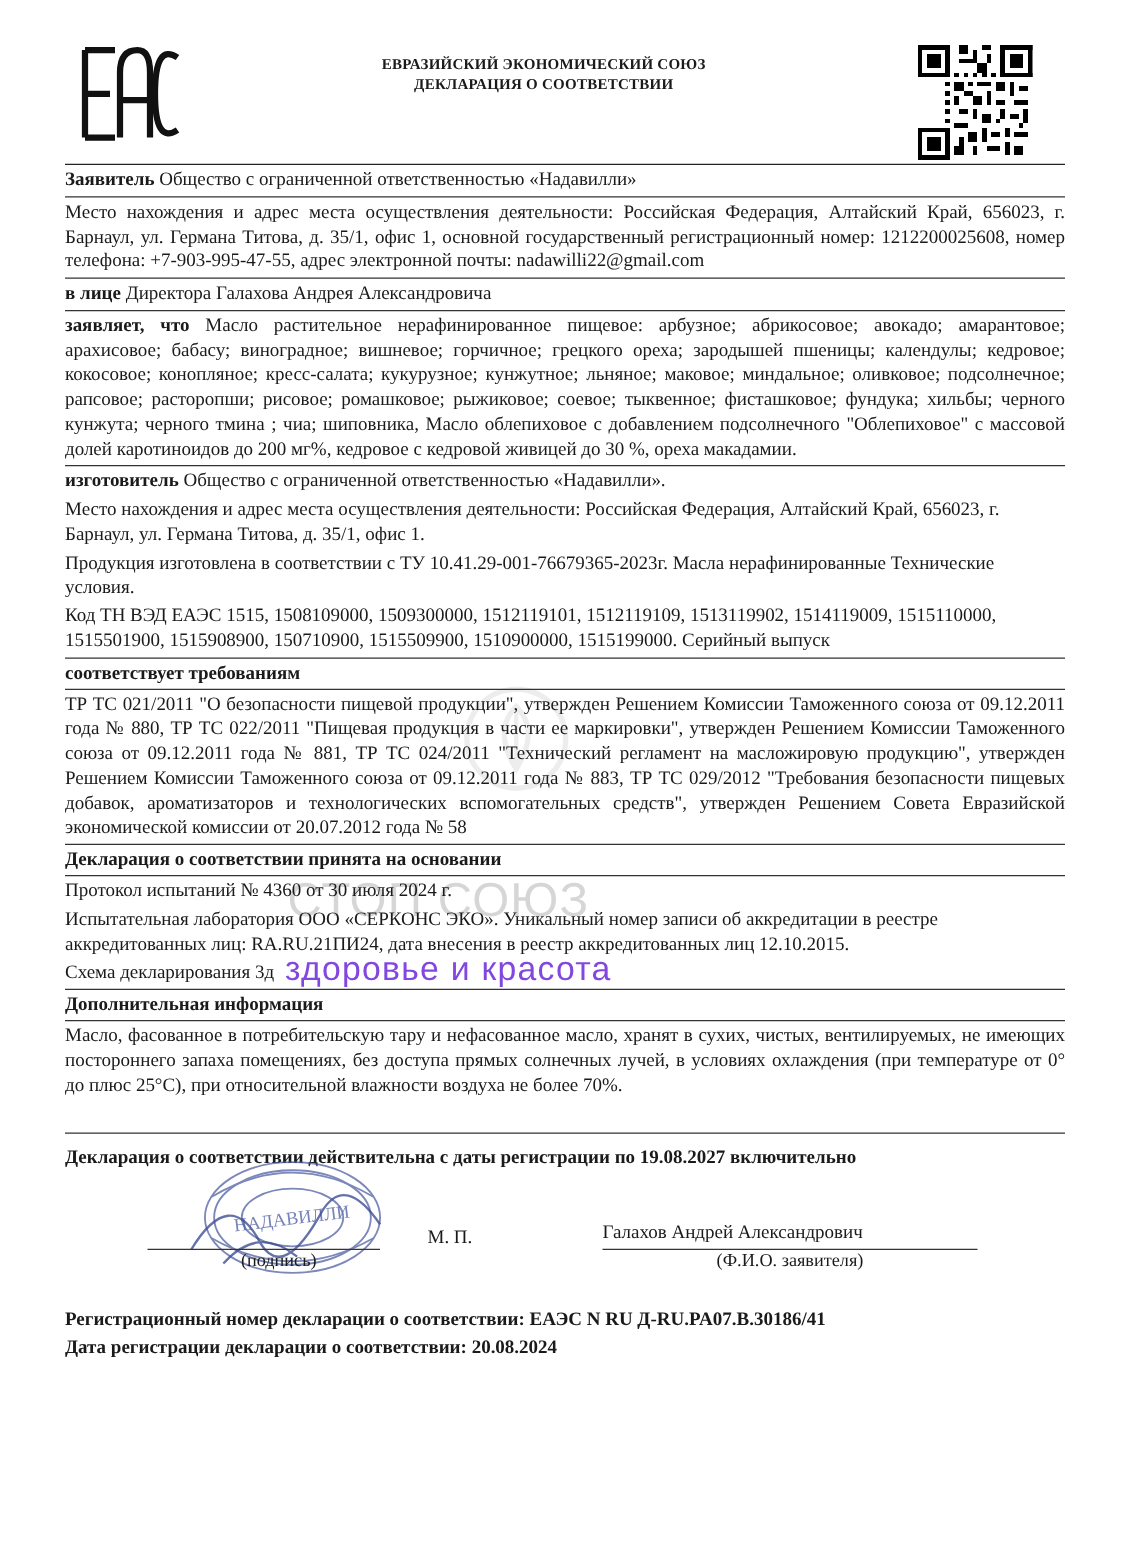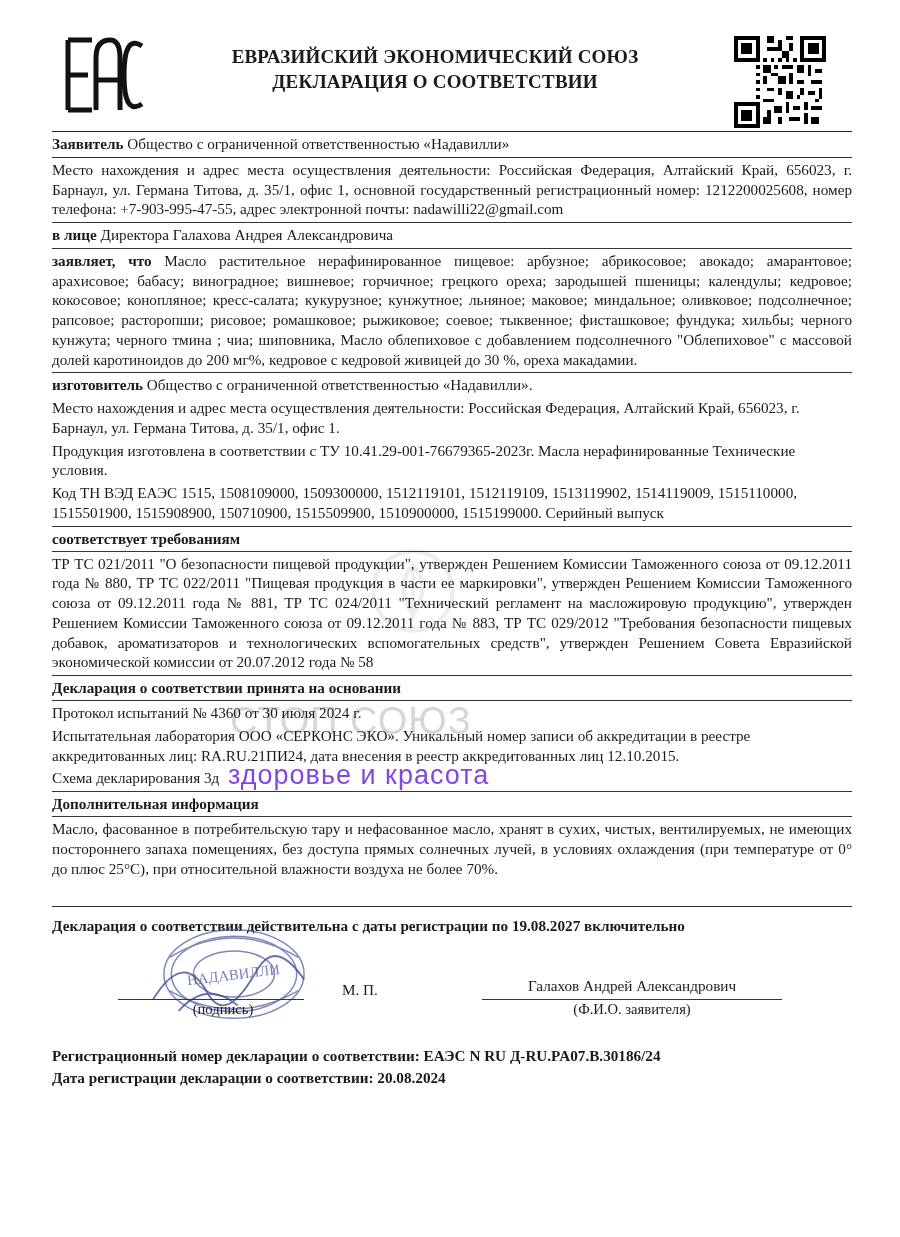--- a/index.html
+++ b/index.html
@@ -43,21 +43,21 @@
   .eac-mark svg { display: block; }
 
   .header-titles {
     flex: 1 1 auto;
     text-align: center;
     padding-top: 8px;
     padding-right: 10px;
   }
   .title-line {
     font-weight: bold;
-    font-size: 19px;
+    font-size: 12px;
     letter-spacing: 0.2px;
     line-height: 1.32;
   }
 
   .qr {
     width: 92px;
     height: 92px;
     flex: 0 0 92px;
     margin-right: 26px;
     image-rendering: pixelated;
@@ -126,21 +126,21 @@
     left: 430px;
     top: 46px;
     width: 300px;
     border-bottom: 1px solid #333;
   }
   .fio-name {
     position: absolute;
     left: 430px;
     top: 24px;
     width: 300px;
-    text-align: center;
+    text-align: left;
     font-size: 15.2px;
   }
   .fio-caption {
     position: absolute;
     left: 430px;
     top: 48px;
     width: 300px;
     text-align: center;
     font-size: 14.6px;
   }
@@ -386,21 +386,21 @@
 
       <div class="mp">М. П.</div>
 
       <div class="fio-name">Галахов Андрей Александрович</div>
       <div class="fio-line"></div>
       <div class="fio-caption">(Ф.И.О. заявителя)</div>
     </div>
 
     <div class="reg-block">
       <div>
-        <span>Регистрационный номер декларации о соответствии: </span><span>ЕАЭС N RU Д-RU.PA07.В.30186/24</span>
+        <span>Регистрационный номер декларации о соответствии: </span><span>ЕАЭС N RU Д-RU.PA07.В.30186/41</span>
       </div>
       <div>
         <span>Дата регистрации декларации о соответствии: </span><span>20.08.2024</span>
       </div>
     </div>
 
   </div>
 </div>
 
 </body></html>

